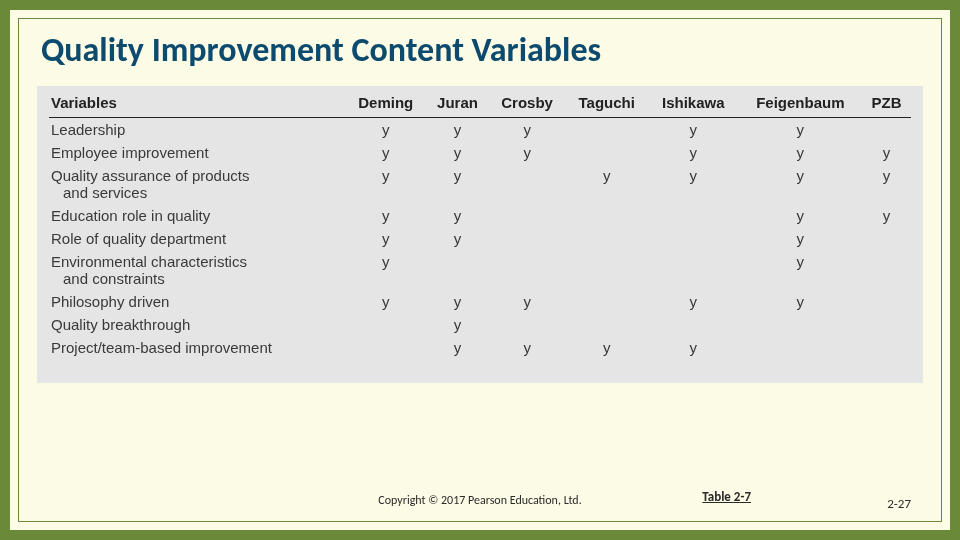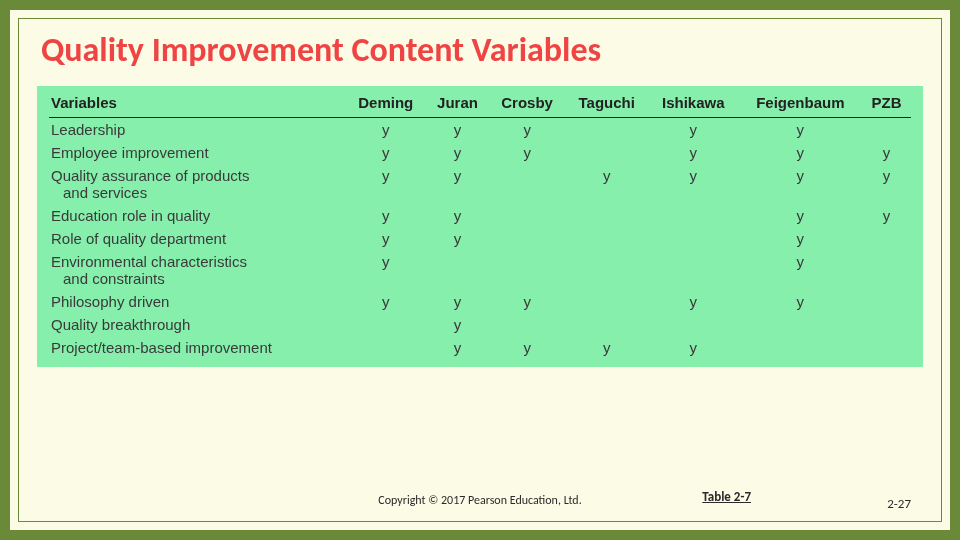--- a/index.html
+++ b/index.html
@@ -16,28 +16,28 @@
   }
   .frame-inner {
     position: absolute;
     left: 8px; top: 8px; right: 8px; bottom: 8px;
     border: 1px solid #6a8a3a;
     background: #fcfbe6;
   }
   .title {
     font-size: 34px;
     font-weight: 700;
-    color: #ef4444;
+    color: #0c4a6e;
     padding: 10px 22px 16px 22px;
     font-family: "Calibri", "Segoe UI", Arial, sans-serif;
   }
   .table-wrap {
-    background: #86efac;
+    background: #e5e5e5;
     margin: 0 18px;
-    padding: 6px 12px 8px 12px;
+    padding: 6px 12px 24px 12px;
     font-family: "Myriad Pro","Segoe UI",Arial,sans-serif;
   }
   table {
     width: 100%;
     border-collapse: collapse;
     font-size: 15px;
     color: #333;
   }
   thead th {
     text-align: center;

